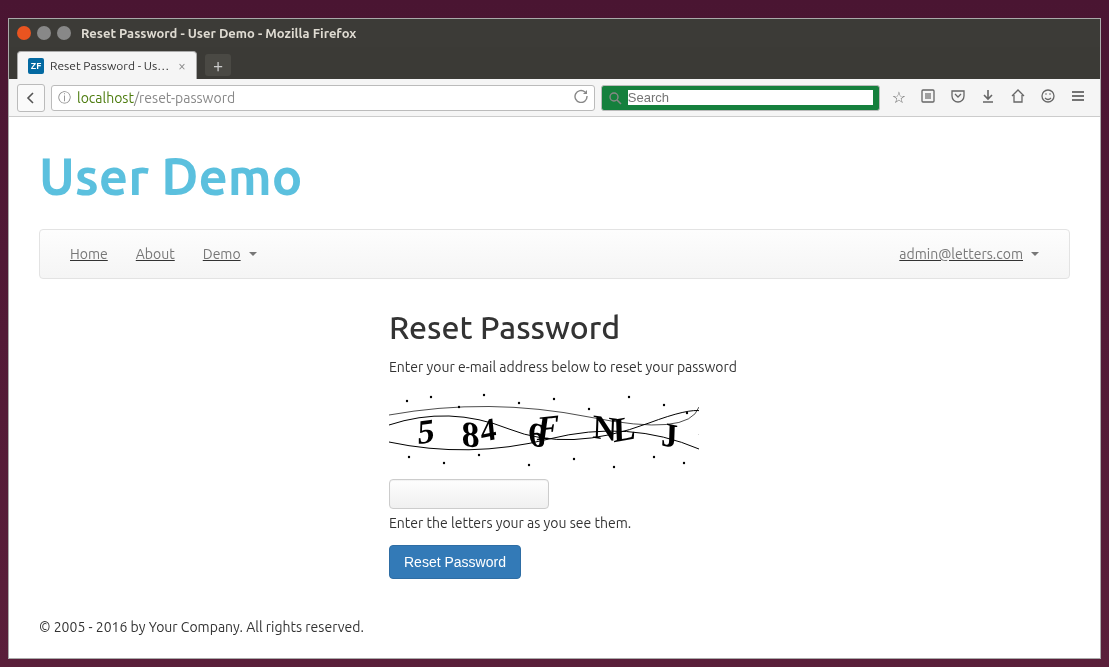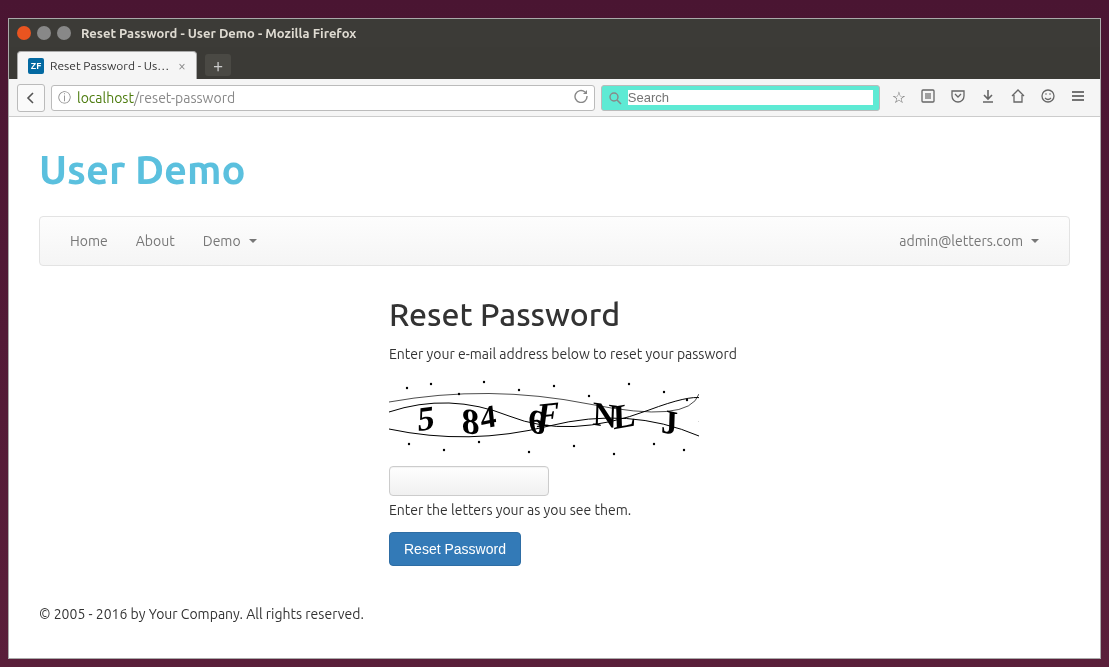--- a/index.html
+++ b/index.html
@@ -23,31 +23,31 @@
 .tab .tab-close { margin-left: auto; color: #888; cursor: pointer; font-size: 14px; }
 .tab-plus { width: 26px; height: 22px; background: #4a4944; color: #ccc; display: flex; align-items: center; justify-content: center; margin-left: 8px; border-radius: 3px; margin-bottom: 3px; font-size: 18px; cursor: pointer; }
 
 .url-bar-row { background: #f5f5f5; height: 38px; display: flex; align-items: center; padding: 0 8px; gap: 6px; border-bottom: 1px solid #ccc; }
 .back-btn { width: 28px; height: 28px; border: 1px solid #bbb; border-radius: 3px; background: #fafafa; display: flex; align-items: center; justify-content: center; color: #555; cursor: pointer; }
 .url-input-wrap { flex: 2; height: 26px; border: 1px solid #bbb; border-radius: 3px; background: #fff; display: flex; align-items: center; padding: 0 6px; gap: 6px; }
 .url-input-wrap .info-icon { color: #888; font-size: 13px; }
 .url-text { flex: 1; font-size: 14px; color: #888; }
 .url-text .host { color: #4d7c0f; }
 .reload-icon { color: #888; cursor: pointer; }
-.search-wrap { flex: 1; height: 26px; border: 1px solid #bbb; border-radius: 3px; background: #5eead4; display: flex; align-items: center; padding: 0 6px; gap: 6px; }
+.search-wrap { flex: 1; height: 26px; border: 1px solid #bbb; border-radius: 3px; background: #15803d; display: flex; align-items: center; padding: 0 6px; gap: 6px; }
 .search-wrap input { border: none; outline: none; flex: 1; font-size: 13px; }
 .toolbar-icons { display: flex; gap: 14px; padding: 0 6px; color: #666; font-size: 16px; }
 .toolbar-icons span { cursor: pointer; }
 
 .page-content { flex: 1; overflow: auto; background: #fff; }
 .page-inner { padding: 30px 30px 20px 30px; }
 
-.site-title { font-size: 40px; font-weight: bold; color: #5bc0de; margin-bottom: 24px; }
-
-.navbar { background: linear-gradient(#fdfdfd, #f5f5f5); border: 1px solid #e3e3e3; border-radius: 4px; height: 50px; display: flex; padding: 0 16px; margin-bottom: 30px; }
+.site-title { font-size: 51px; font-weight: bold; color: #5bc0de; margin-bottom: 24px; }
+
+.navbar { background: linear-gradient(#fdfdfd, #f5f5f5); border: 1px solid #e3e3e3; border-radius: 4px; height: 50px; display: flex; padding: 0 16px; margin-bottom: 30px; text-decoration: underline; }
 .navbar .nav-left { display: flex; gap: 0; }
 .navbar .nav-item { padding: 16px 14px; color: #777; font-size: 14px; cursor: pointer; display: flex; align-items: center; gap: 4px; }
 .navbar .nav-right { margin-left: auto; }
 .caret { display: inline-block; width: 0; height: 0; border-left: 4px solid transparent; border-right: 4px solid transparent; border-top: 4px solid #777; margin-left: 4px; vertical-align: middle; }
 
 .main-form { max-width: 700px; margin-left: 350px; }
 .main-form h1 { font-size: 32px; font-weight: 500; margin-bottom: 14px; color: #333; }
 .main-form p.lead { font-size: 14px; color: #333; margin-bottom: 12px; }
 .form-control { width: 320px; height: 34px; border: 1px solid #ccc; border-radius: 4px; padding: 6px 12px; font-size: 14px; color: #555; box-shadow: inset 0 1px 1px rgba(0,0,0,.075); margin-bottom: 10px; }
 .form-control::placeholder { color: #999; }

